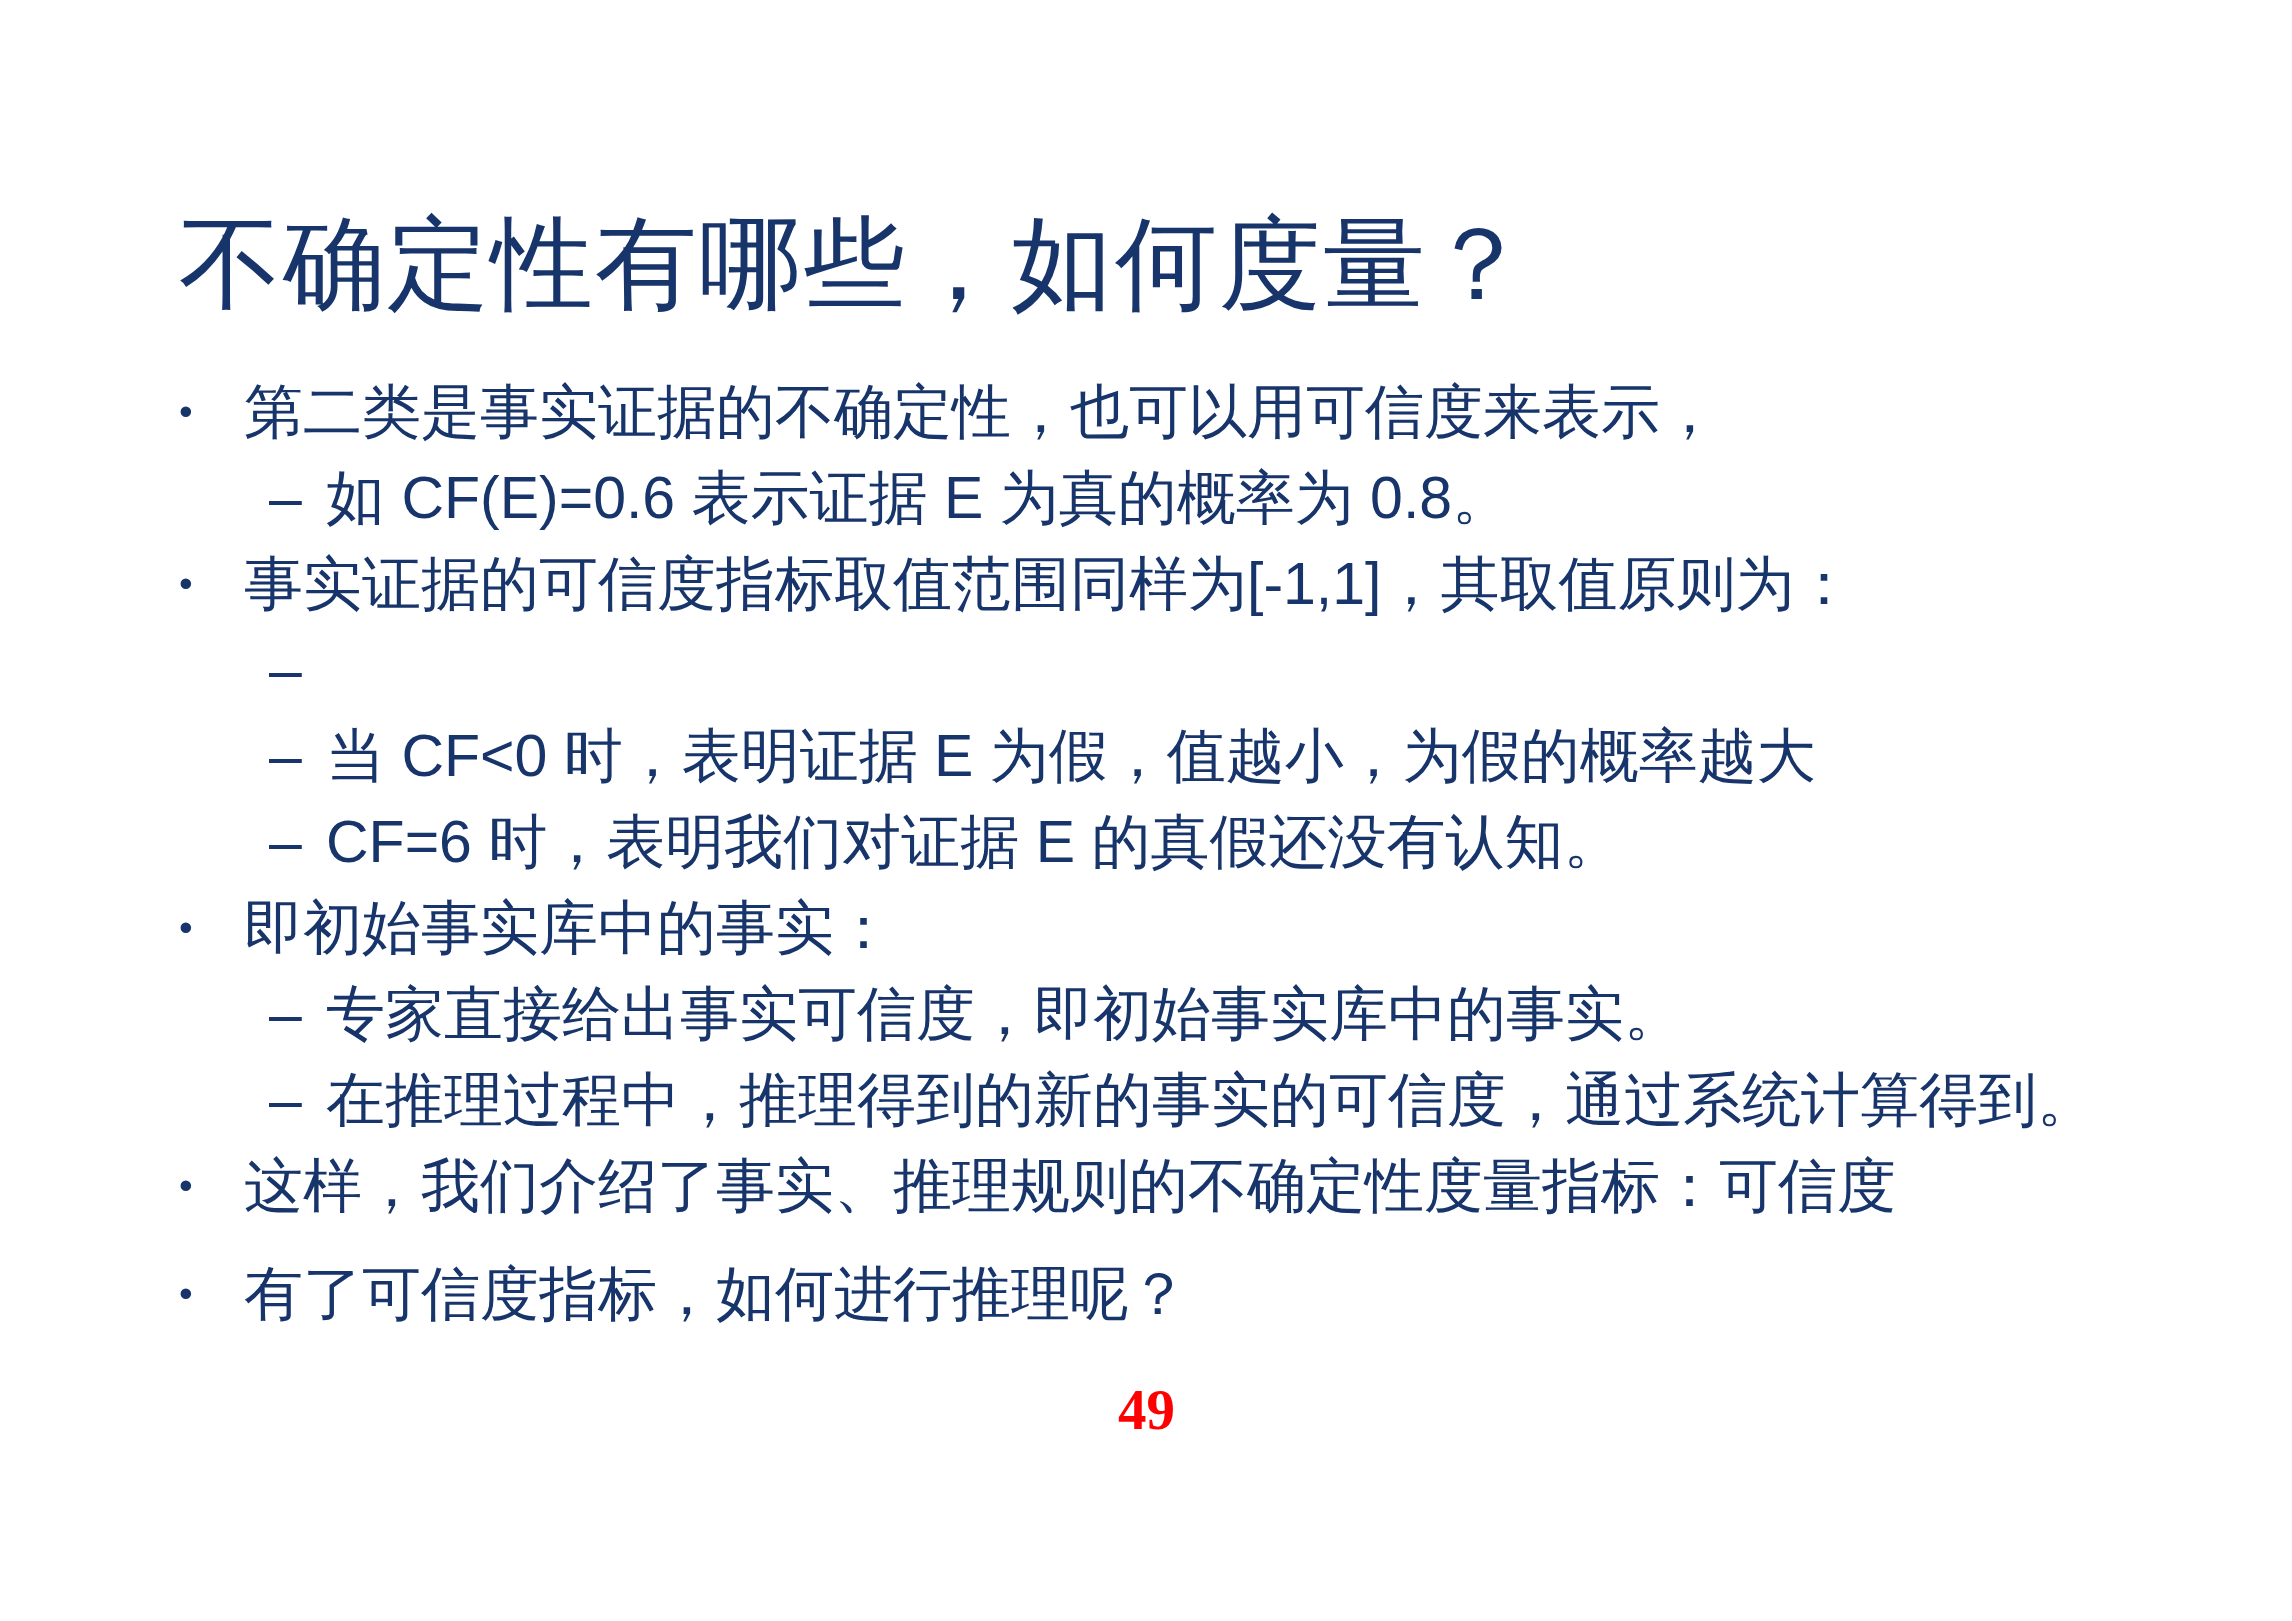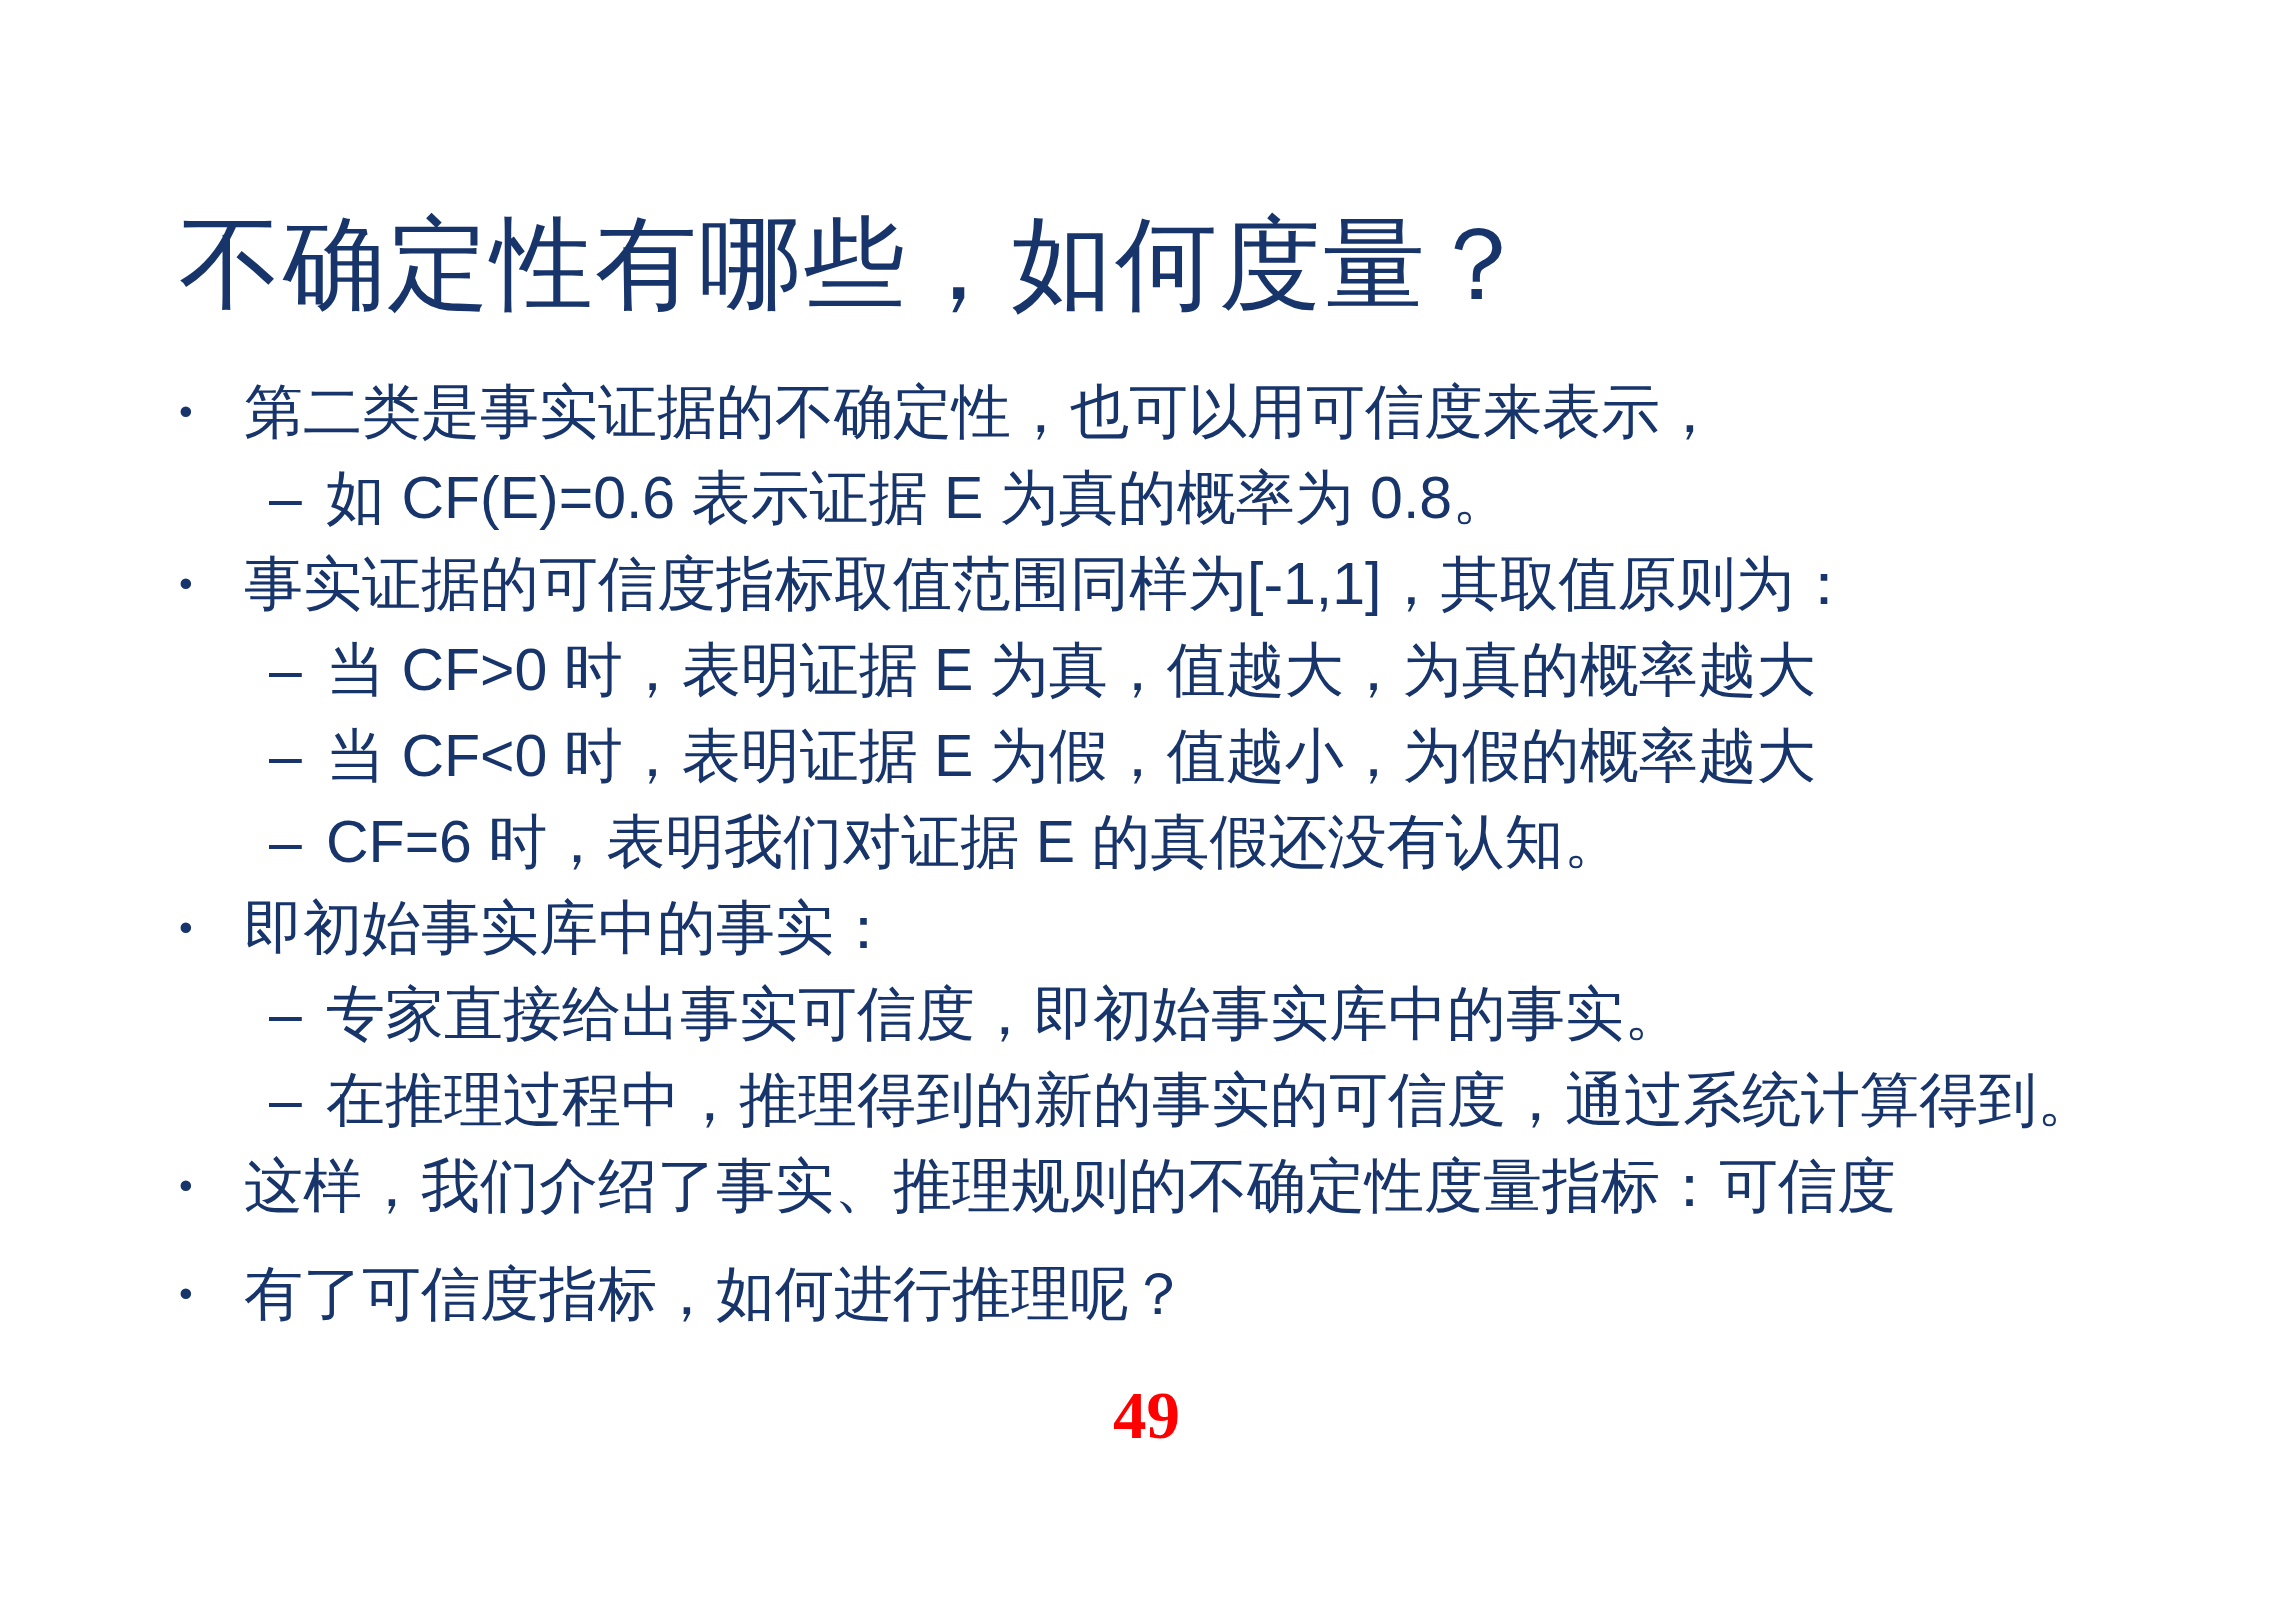--- a/index.html
+++ b/index.html
@@ -50,21 +50,21 @@
   }
   .row.gap-top { margin-top: 21.6px; }
   .page-number {
     position: absolute;
     left: 0;
     right: 0;
     top: 1331px;
     text-align: center;
     font-family: "Liberation Serif", serif;
     font-weight: bold;
-    font-size: 67px;
+    font-size: 57px;
     color: var(--page-color, #FF0000);
   }
 </style>
 </head>
 <body>
 
 <div class="slide">
 
   <div class="title">不确定性有哪些，如何度量？</div>
 
@@ -80,21 +80,20 @@
       <span class="text">如 CF(E)=0.6 表示证据 E 为真的概率为 0.8。</span>
     </div>
 
     <div class="row l1">
       <span class="marker">•</span>
       <span class="text">事实证据的可信度指标取值范围同样为[-1,1]，其取值原则为：</span>
     </div>
 
     <div class="row l2">
       <span class="marker">–</span>
-      <span class="text">当 CF&gt;0 时，表明证据 E 为真，值越大，为真的概率越大</span>
     </div>
 
     <div class="row l2">
       <span class="marker">–</span>
       <span class="text">当 CF&lt;0 时，表明证据 E 为假，值越小，为假的概率越大</span>
     </div>
 
     <div class="row l2">
       <span class="marker">–</span>
       <span class="text">CF=6 时，表明我们对证据 E 的真假还没有认知。</span>

